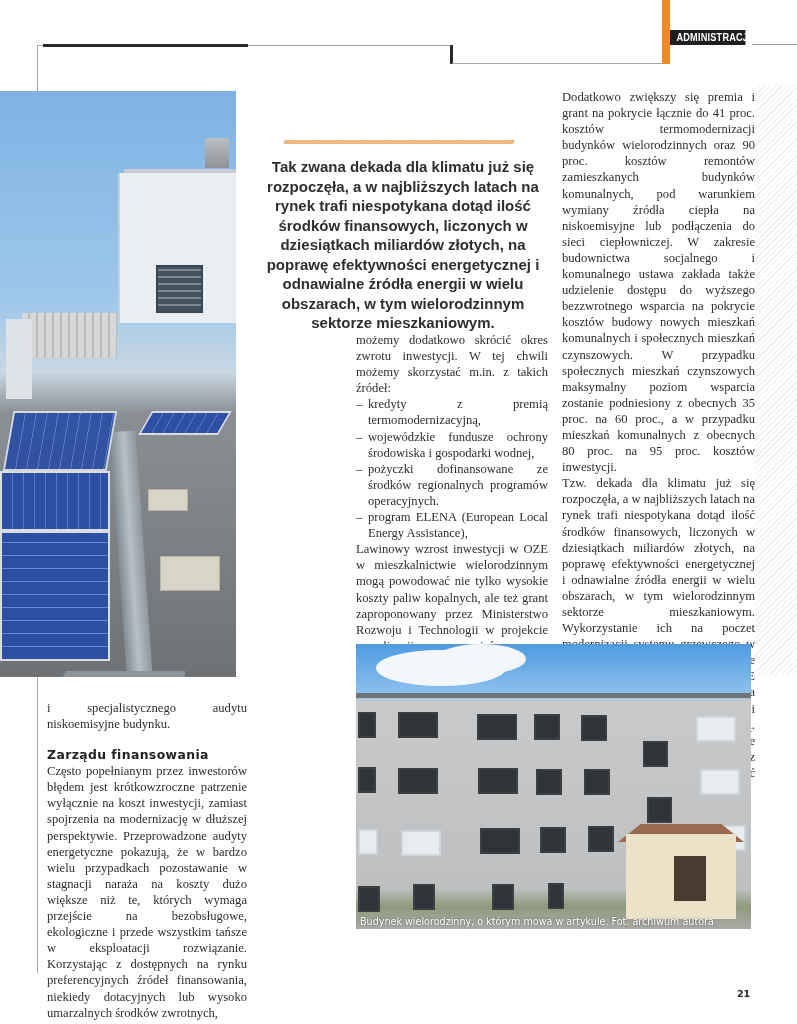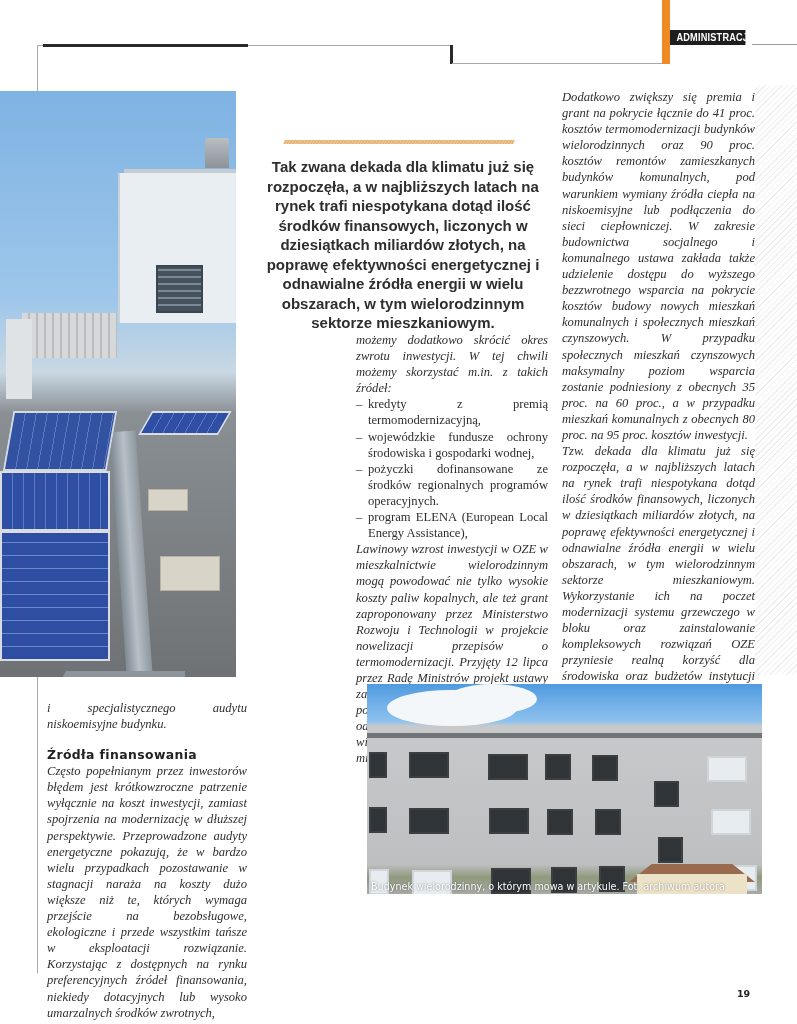--- a/index.html
+++ b/index.html
@@ -35,42 +35,42 @@
   .photo-roof .p2 { left: 0; top: 380px; width: 110px; height: 60px; }
   .photo-roof .p3 { left: 0; top: 440px; width: 110px; height: 130px;
     background: repeating-linear-gradient(0deg, #2d4ea3 0 12px, #6c88cf 12px 13px), #2d4ea3; }
   .photo-roof .p4 { left: 145px; top: 320px; width: 80px; height: 24px; transform: skewX(-30deg); }
   .photo-roof .rail { position: absolute; left: 120px; top: 340px; width: 26px; height: 300px; background: linear-gradient(90deg,#7f8a93,#b8c0c7,#8e979e); transform: rotate(-4deg); }
   .photo-roof .brick { position: absolute; background: #d8d4c7; border: 1px solid #b9b3a3; }
   .photo-roof .b1 { left: 148px; top: 398px; width: 40px; height: 22px; }
   .photo-roof .b2 { left: 160px; top: 465px; width: 60px; height: 35px; }
   .photo-roof .mount { position: absolute; left: 45px; top: 580px; width: 140px; height: 40px; background: #8d959c; clip-path: polygon(15% 0, 100% 0, 100% 100%, 0 100%); }
 
-  .photo-building { position: absolute; left: 356px; top: 684px; width: 395px; height: 210px; overflow: hidden;
-    background: linear-gradient(180deg, #4f9be0 0%, #8fc2ee 18%, #c7c9ca 20%, #bdbfc0 86%, #8f9a7c 92%, #a9aaa6 100%); margin-left: 11px; }
+  .photo-building { position: absolute; left: 356px; top: 644px; width: 395px; height: 285px; overflow: hidden;
+    background: linear-gradient(180deg, #4f9be0 0%, #8fc2ee 18%, #c7c9ca 20%, #bdbfc0 86%, #8f9a7c 92%, #a9aaa6 100%); }
   .photo-building .cloud { position: absolute; border-radius: 50%; background: #f4f7fa; }
   .photo-building .c1 { left: 20px; top: 6px; width: 130px; height: 36px; }
   .photo-building .c2 { left: 80px; top: 0; width: 90px; height: 30px; }
   .photo-building .roof { position: absolute; left: 0; top: 49px; width: 100%; height: 5px; background: #6f7478; }
   .photo-building .win { position: absolute; width: 40px; height: 26px; background: #2f3438; border: 2px solid #3b3f42; }
   .photo-building .win.light { background: #e7ecf0; border-color: #cfd5da; }
   .photo-building .porch { position: absolute; left: 270px; top: 190px; width: 110px; height: 85px; background: #ece2c8; }
   .photo-building .porch-roof { position: absolute; left: 262px; top: 180px; width: 126px; height: 18px; background: #9a6a4e; clip-path: polygon(18% 0, 82% 0, 100% 100%, 0 100%); }
   .photo-building .door { position: absolute; left: 318px; top: 212px; width: 32px; height: 45px; background: #4a3b2e; }
   .photo-building .caption { position: absolute; left: 4px; bottom: 2px; color: #ffffff; font-family: "DejaVu Sans", sans-serif; font-size: 9.6px; text-shadow: 0 0 2px rgba(0,0,0,0.5); }
 
   
   .quote-rule { position: absolute; left: 284px; top: 140px; width: 230px; height: 4px;
     background: repeating-linear-gradient(90deg, #e8b47b 0 2px, #f0c692 2px 3px); transform: skewX(-20deg); }
   .pull-quote { position: absolute; left: 258px; top: 105px; width: 290px; text-align: center;
     font-family: Liberation Sans, sans-serif; font-weight: bold; font-size: 15px; line-height: 19.5px; color: #2e2e2e; }
 
   
   .col { position: absolute; font-family: "Liberation Serif", "DejaVu Serif", serif; font-size: 12.6px; line-height: 16.1px; text-align: justify; color: #2e2e2e; }
-  .col p { margin: 0; font-style: italic; }
+  .col p { margin: 0; }
   .col-mid { left: 356px; top: 320px; width: 192px; margin-top: 12px; }
   .col-right { left: 562px; top: 89px; width: 193px; }
   .col-left { left: 47px; top: 700px; width: 200px; }
   .col ul { list-style: none; }
   .col li { position: relative; padding-left: 12px; }
   .col li::before { content: "–"; position: absolute; left: 0; top: 0; }
   .col-left h3 { font-family: "DejaVu Sans", sans-serif; font-weight: bold; font-size: 12.4px; letter-spacing: 0.4px; margin-top: 15px; line-height: 16px; color: #222; }
   .end-mark { display: inline-block; width: 7px; height: 7px; background: #555; margin-left: 4px; vertical-align: 1px; }
   .author-note { font-family: "DejaVu Sans", sans-serif; font-style: italic; font-weight: bold; font-size: 9.4px; line-height: 15px; text-align: left; margin-top: 1px; color: #333; }
 
@@ -125,21 +125,21 @@
 </div>
 
 <div class="col col-right">
   <p>Dodatkowo zwiększy się premia i grant na pokrycie łącznie do 41 proc. kosztów termomodernizacji budynków wielorodzinnych oraz 90 proc. kosztów remontów zamieszkanych budynków komunalnych, pod warunkiem wymiany źródła ciepła na niskoemisyjne lub podłączenia do sieci ciepłowniczej. W zakresie budownictwa socjalnego i komunalnego ustawa zakłada także udzielenie dostępu do wyższego bezzwrotnego wsparcia na pokrycie kosztów budowy nowych mieszkań komunalnych i społecznych mieszkań czynszowych. W przypadku społecznych mieszkań czynszowych maksymalny poziom wsparcia zostanie podniesiony z obecnych 35 proc. na 60 proc., a w przypadku mieszkań komunalnych z obecnych 80 proc. na 95 proc. kosztów inwestycji.</p>
   <p><span>Tzw. dekada dla klimatu już się rozpoczęła, a w najbliższych latach na rynek trafi niespotykana dotąd ilość środków finansowych, liczonych w dziesiątkach miliardów złotych, na poprawę efektywności energetycznej i odnawialne źródła energii w wielu obszarach, w tym wielorodzinnym sektorze mieszkaniowym. Wykorzystanie ich na poczet modernizacji systemu grzewczego w bloku oraz zainstalowanie kompleksowych rozwiązań OZE przyniesie realną korzyść dla środowiska oraz budżetów instytucji zarządzającej daną nieruchomością. Jednocześnie zdecydowanej poprawie ulegnie stabilność energetyczna oraz wyraźnie zwiększy się niezależność od rynkowych cen energii.</span><span class="end-mark"></span></p>
   <p class="author-note">*ekspert rynku OZE, pełnomocnik Zarządu Prosument Klaster OZE</p>
 </div>
 
 <div class="col col-left">
   <p>i specjalistycznego audytu niskoemisyjne budynku.</p>
-  <h3>Źródła finansowania</h3>
+  <h3>Zarządu finansowania</h3>
   <p>Często popełnianym przez inwestorów błędem jest krótkowzroczne patrzenie wyłącznie na koszt inwestycji, zamiast spojrzenia na modernizację w dłuższej perspektywie. Przeprowadzone audyty energetyczne pokazują, że w bardzo wielu przypadkach pozostawanie w stagnacji naraża na koszty dużo większe niż te, których wymaga przejście na bezobsługowe, ekologiczne i przede wszystkim tańsze w eksploatacji rozwiązanie. Korzystając z dostępnych na rynku preferencyjnych źródeł finansowania, niekiedy dotacyjnych lub wysoko umarzalnych środków zwrotnych,</p>
 </div>
 
 <div class="photo-building">
   <div class="cloud c1"></div>
   <div class="cloud c2"></div>
   <div class="roof"></div>
   <div class="win" style="left:2px;top:68px;width:18px;"></div>
   <div class="win" style="left:42px;top:68px;"></div>
   <div class="win" style="left:121px;top:70px;"></div>
@@ -163,13 +163,13 @@
   <div class="win" style="left:2px;top:242px;width:22px;"></div>
   <div class="win" style="left:57px;top:240px;width:22px;"></div>
   <div class="win" style="left:136px;top:240px;width:22px;"></div>
   <div class="win" style="left:192px;top:239px;width:16px;"></div>
   <div class="porch-roof"></div>
   <div class="porch"></div>
   <div class="door"></div>
   <div class="caption">Budynek wielorodzinny, o którym mowa w artykule. Fot. archiwum autora</div>
 </div>
 
-<div class="page-number">19</div>
+<div class="page-number">21</div>
 
 </body></html>

